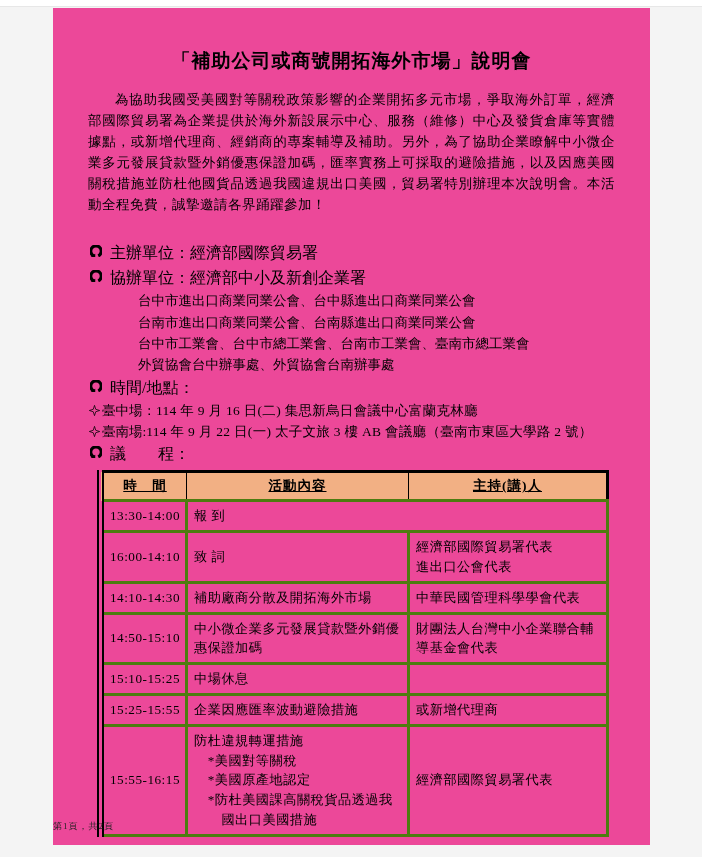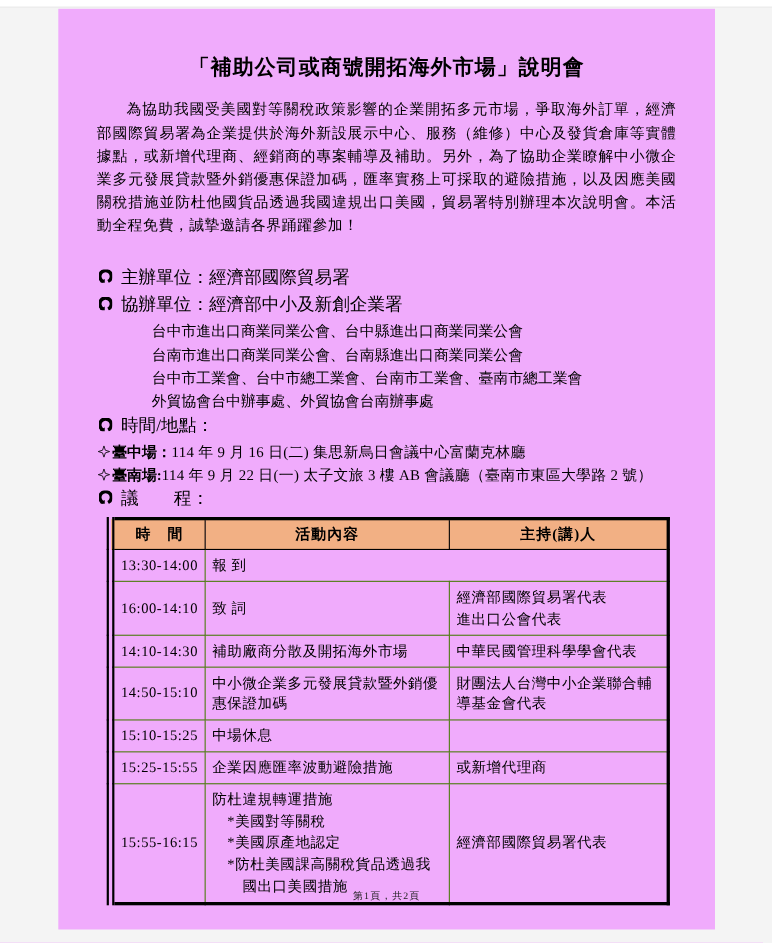--- a/index.html
+++ b/index.html
@@ -4,56 +4,56 @@
 <style>
   * { margin:0; padding:0; box-sizing:border-box; }
   html,body { width:702px; height:857px; }
   body {
     font-family:"Liberation Serif","DejaVu Serif",serif;
     background:#f4f4f4; position:relative; overflow:hidden; color:#000;
   }
   .top-strip { position:absolute; left:0; top:0; width:702px; height:7px; background:#fff; border-bottom:1px solid #e7e7e7; }
   .page {
     position:absolute; left:53px; top:8px; width:597px; height:837px;
-    background:#f0abfc; padding:40px 35px 0 35px;
+    background:#ec4899; padding:40px 35px 0 35px;
   }
   .doc-title {
     text-align:center; font-size:19px; font-weight:bold; letter-spacing:1px;
     margin-bottom:15px; white-space:nowrap;
   }
   .intro {
     font-size:13.5px; line-height:1.56; text-align:justify; text-indent:2em;
     letter-spacing:0.5px; margin-bottom:26px;
   }
   .b-line { font-size:16px; line-height:1.5; margin-bottom:1px; display:flex; align-items:flex-start; }
   .b-icon { flex:0 0 auto; width:12px; height:12px; margin:4px 8px 0 2px; }
   .cont-line { font-size:13.5px; line-height:1.5; margin-left:50px; margin-bottom:1px; }
   .venue-line { font-size:13.5px; line-height:1.45; margin-bottom:1px; display:flex; align-items:flex-start; }
   .star-icon { flex:0 0 auto; width:11px; height:11px; margin:4px 2px 0 1px; }
-  .venue-name { font-weight:bold; white-space:nowrap; }
+  .venue-name { font-weight:normal; white-space:nowrap; }
   .venue-detail { letter-spacing:0.3px; }
   .venue-addr { font-size:13.5px; line-height:1.45; margin-left:150px; margin-bottom:2px; }
   .agenda-wrap { margin-left:9px; margin-top:4px; }
   table.agenda {
     border-collapse:collapse; width:507px; table-layout:fixed;
     border:3px solid #000; border-left:7px double #000;
   }
   table.agenda th {
     background:var(--hdr-bg,#F2B084); border:1px solid #000; font-weight:bold;
-    font-size:13.5px; padding:4px 2px; letter-spacing:1px;
+    font-size:13.5px; padding:4px 2px; letter-spacing:1px;text-decoration:underline;
   }
   table.agenda td {
-    border:1px solid #4d7c0f; font-size:13.2px; padding:4px 6px;
+    border:3px solid #4d7c0f; font-size:13.2px; padding:4px 6px;
     vertical-align:middle; line-height:1.5; letter-spacing:0.5px;
   }
   td.c-time { text-align:center; white-space:nowrap; letter-spacing:0; padding-left:2px; padding-right:2px; }
   td.c-content, td.c-host { white-space:pre-line; }
   col.w-time { width:86px; } col.w-content { width:222px; } col.w-host { width:199px; }
   .page-footer {
-    position:absolute; left:0; bottom:24px; width:100%; text-align:center;
+    position:absolute; left:0; bottom:12px; width:100%; text-align:left;
     font-size:9px; letter-spacing:1px; color:#222;
   }
 </style>
 </head>
 <body>
 
 <div class="top-strip"></div>
 
 <div class="page">
 

